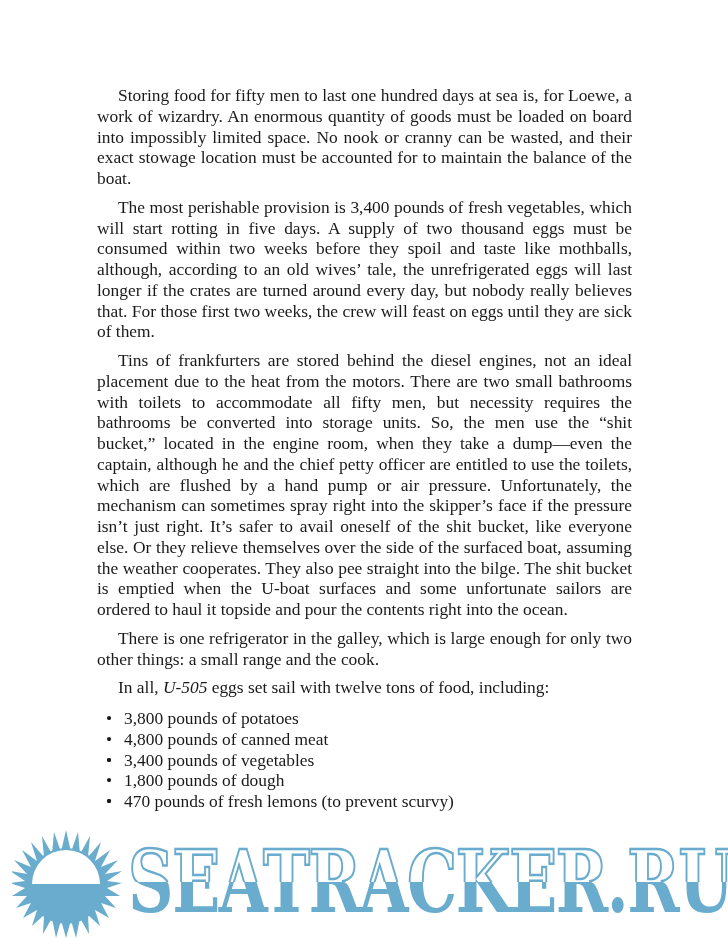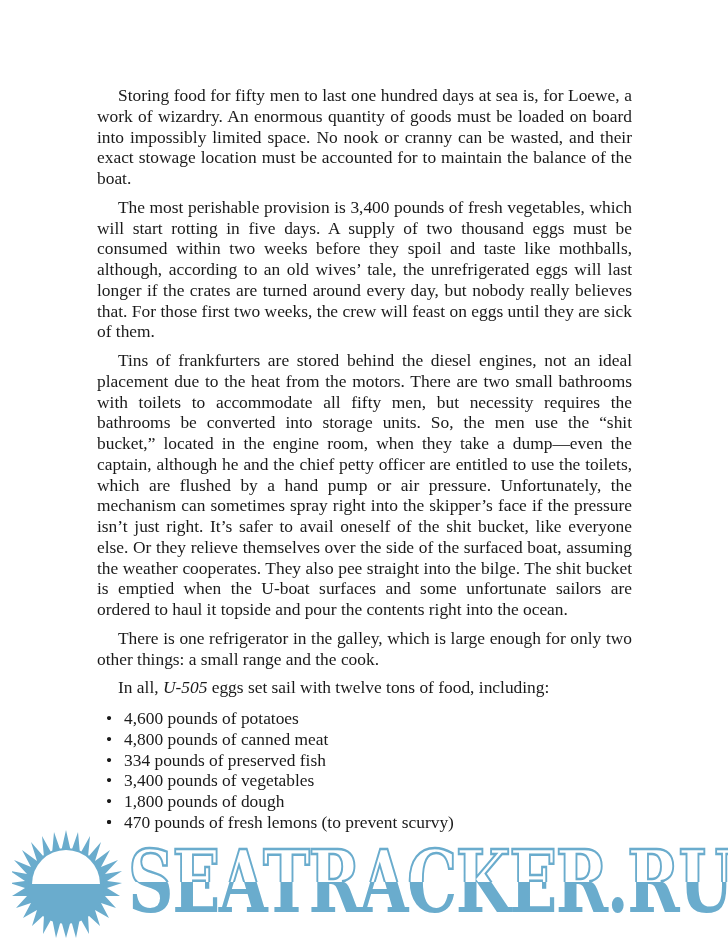--- a/index.html
+++ b/index.html
@@ -63,23 +63,23 @@
 
 <main class="page-body">
   <p class="para">Storing food for fifty men to last one hundred days at sea is, for Loewe, a work of wizardry. An enormous quantity of goods must be loaded on board into impossibly limited space. No nook or cranny can be wasted, and their exact stowage location must be accounted for to maintain the balance of the boat.</p>
   <p class="para">The most perishable provision is 3,400 pounds of fresh vegetables, which will start rotting in five days. A supply of two thousand eggs must be consumed within two weeks before they spoil and taste like mothballs, although, according to an old wives’ tale, the unrefrigerated eggs will last longer if the crates are turned around every day, but nobody really believes that. For those first two weeks, the crew will feast on eggs until they are sick of them.</p>
   <p class="para">Tins of frankfurters are stored behind the diesel engines, not an ideal placement due to the heat from the motors. There are two small bathrooms with toilets to accommodate all fifty men, but necessity requires the bathrooms be converted into storage units. So, the men use the “shit bucket,” located in the engine room, when they take a dump—even the captain, although he and the chief petty officer are entitled to use the toilets, which are flushed by a hand pump or air pressure. Unfortunately, the mechanism can sometimes spray right into the skipper’s face if the pressure isn’t just right. It’s safer to avail oneself of the shit bucket, like everyone else. Or they relieve themselves over the side of the surfaced boat, assuming the weather cooperates. They also pee straight into the bilge. The shit bucket is emptied when the U-boat surfaces and some unfortunate sailors are ordered to haul it topside and pour the contents right into the ocean.</p>
   <p class="para">There is one refrigerator in the galley, which is large enough for only two other things: a small range and the cook.</p>
   <p class="para"><span>In all, </span><em>U-505</em><span> eggs set sail with twelve tons of food, including:</span></p>
 </main>
 
 <ul class="food-list">
-  <li><span class="bullet">•</span><span>4,600 pounds of potatoes</span></li>
+  <li><span class="bullet">•</span><span>3,800 pounds of potatoes</span></li>
   <li><span class="bullet">•</span><span>4,800 pounds of canned meat</span></li>
-  <li><span class="bullet">•</span><span>334 pounds of preserved fish</span></li>
+  <li><span class="bullet">•</span></li>
   <li><span class="bullet">•</span><span>3,400 pounds of vegetables</span></li>
   <li><span class="bullet">•</span><span>1,800 pounds of dough</span></li>
   <li><span class="bullet">•</span></li>
   <li><span class="bullet">•</span><span>470 pounds of fresh lemons (to prevent scurvy)</span></li>
 </ul>
 
 <div class="watermark">
   <svg width="728" height="108" viewBox="0 0 728 108" xmlns="http://www.w3.org/2000/svg">
     <defs>
       <clipPath id="lowerHalf">

